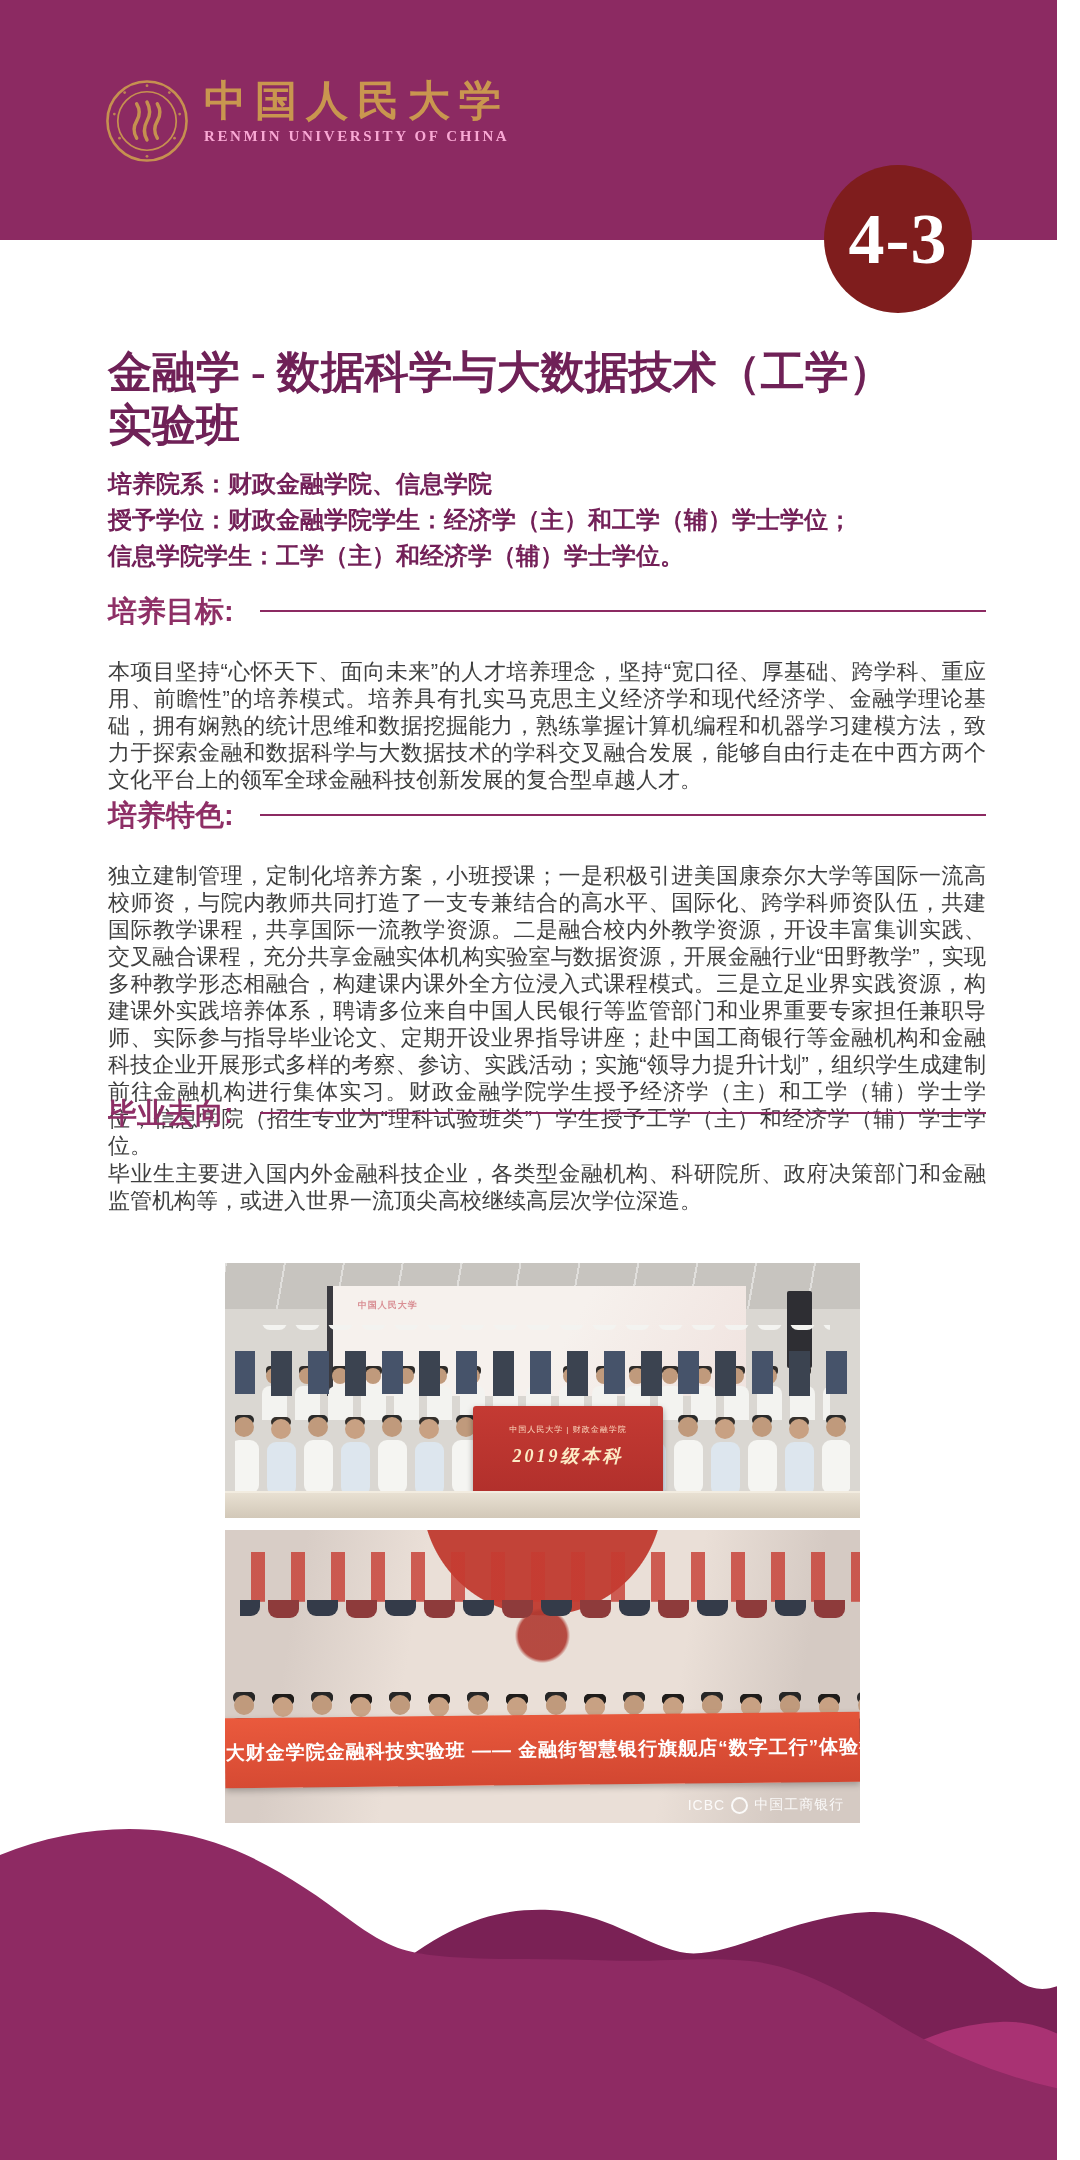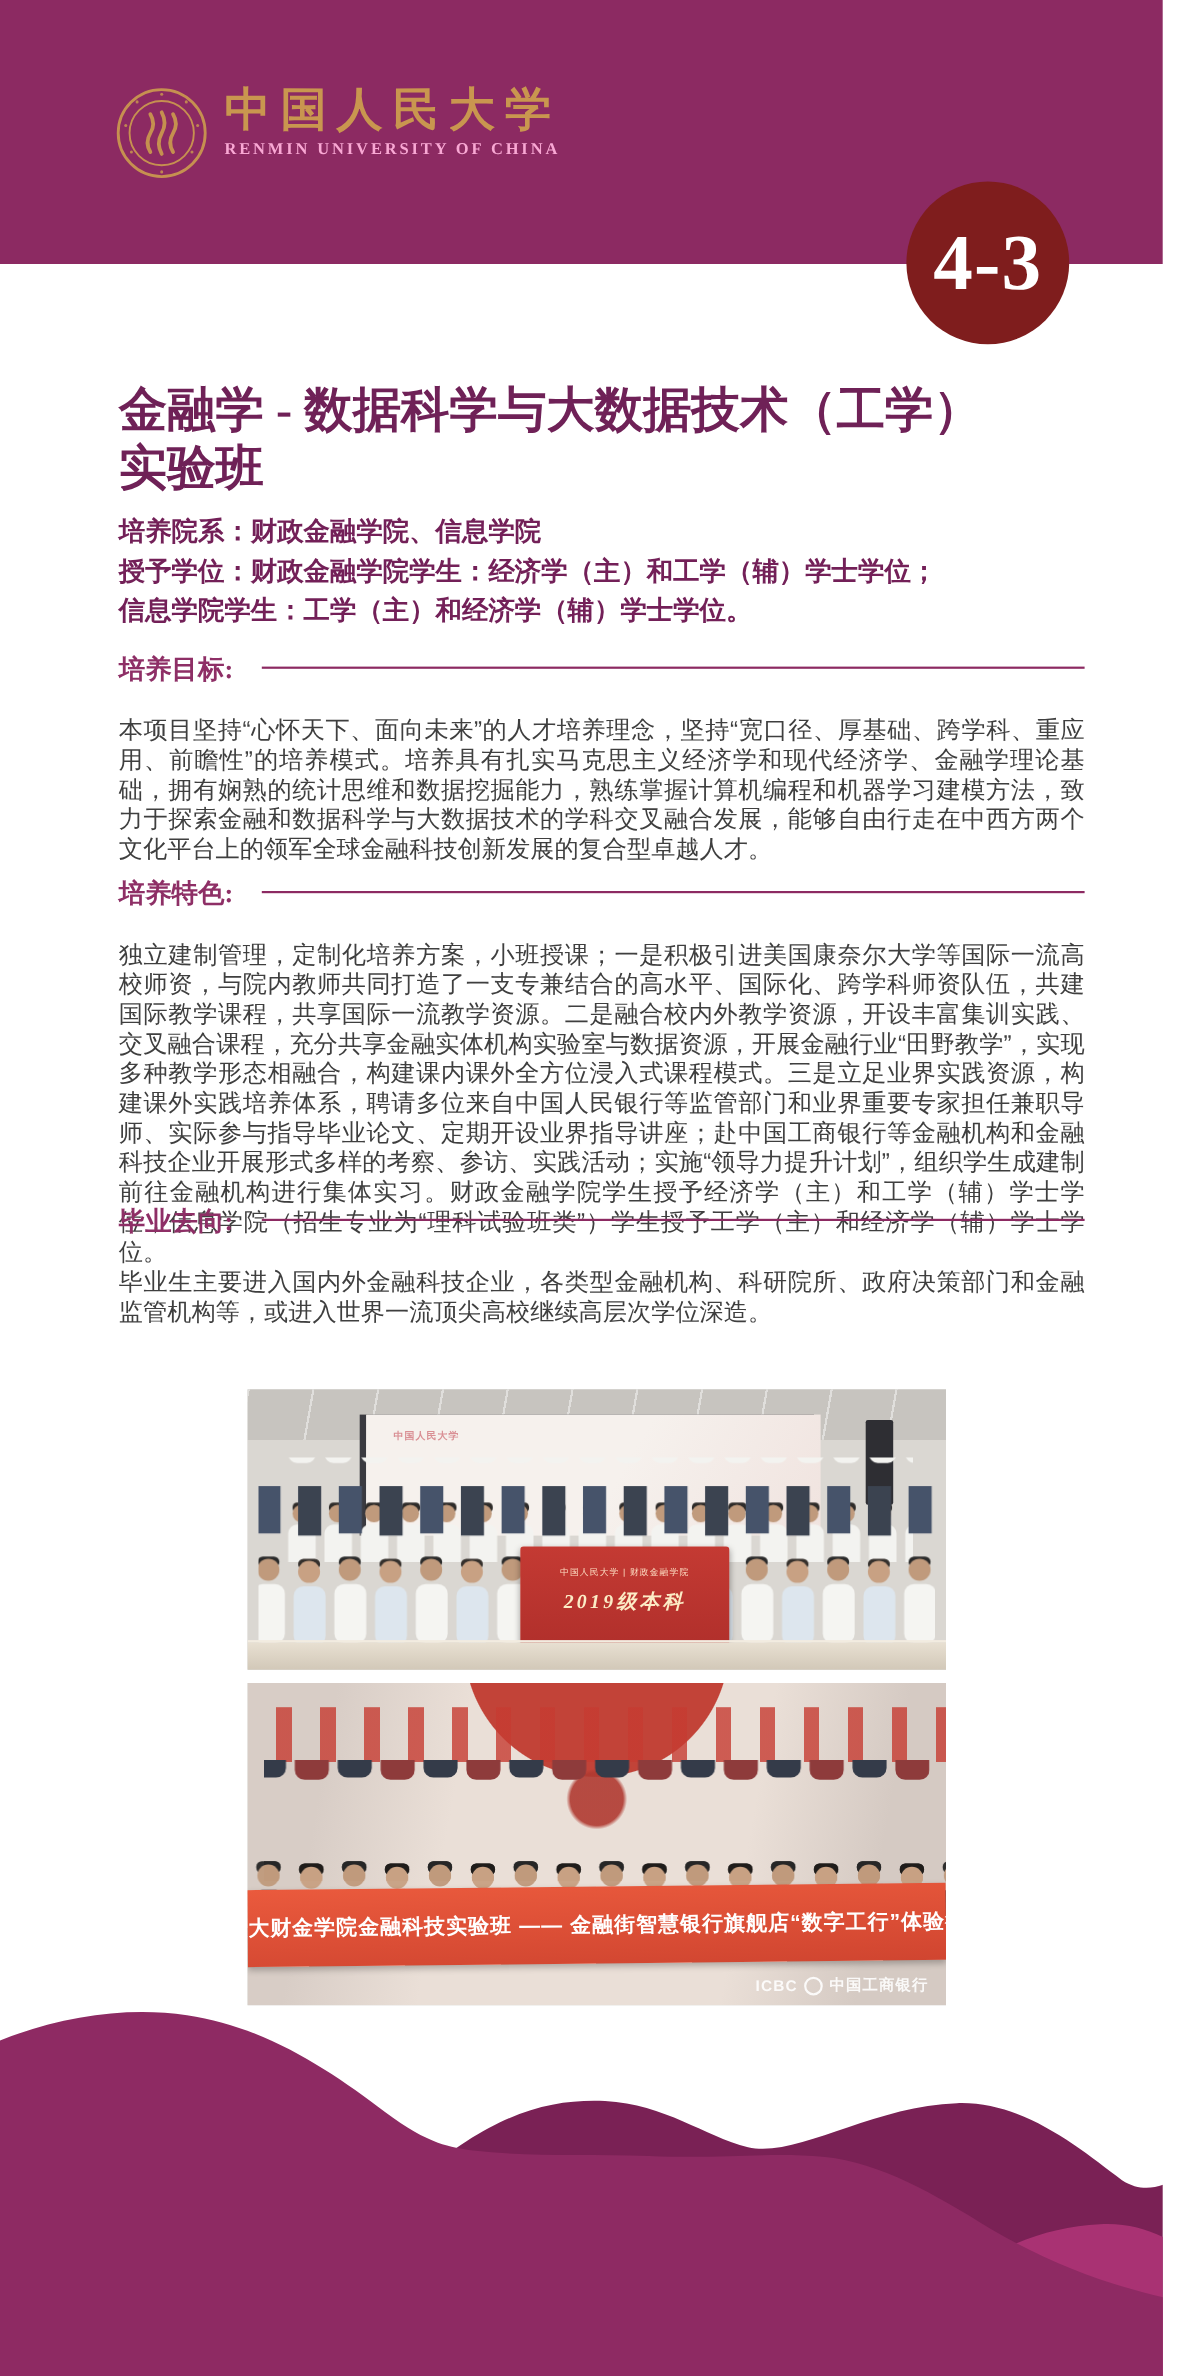--- a/index.html
+++ b/index.html
@@ -24,22 +24,22 @@
   
   .page-title{position:absolute;left:108px;top:346px;width:880px;
               font-family:"Liberation Serif","DejaVu Serif",serif;font-weight:bold;
               font-size:44px;line-height:53px;color:#6f2157;}
   .meta{position:absolute;left:108px;top:466px;width:880px;
         font-size:24px;font-weight:bold;line-height:36px;color:#732058;}
 
   
   .section{position:absolute;left:108px;width:878px;}
   .sec-head-row{display:flex;align-items:center;}
-  .sec-head{font-family:Liberation Serif, serif;font-weight:bold;
-            font-size:24px;color:#8e2f66;white-space:nowrap;}
+  .sec-head{font-family:Liberation Sans, sans-serif;font-weight:bold;
+            font-size:29px;color:#8e2f66;white-space:nowrap;}
   .sec-rule{flex:1;border-top:2px solid #8c2a62;margin-left:26px;transform:translateY(-1px);}
   .sec-body{margin-top:26px;font-size:22px;line-height:27px;color:#3f3f3f;
             text-align:justify;}
 
   
   .photo{position:absolute;left:225px;width:635px;overflow:hidden;background:#d8d5d0;}
   .photo1{top:1263px;height:255px;}
   .photo2{top:1530px;height:293px;}
 
   
@@ -68,21 +68,21 @@
     background:
       radial-gradient(circle at 50% 36%, rgba(176,58,49,.9) 0 6.5%, rgba(176,58,49,0) 7.5%),
       repeating-linear-gradient(90deg, transparent 0 26px, rgba(198,59,49,.8) 26px 40px) 0 9%/100% 17% no-repeat,
       radial-gradient(circle at 50% -12%, #c24338 0 120px, rgba(194,67,56,0) 121px),
       linear-gradient(100deg,#d8cdc6 0 12%, #eadfd7 30% 70%, #d5cac3 88%);}
   .p2-banner{position:absolute;left:0;top:63%;width:100%;height:24%;
     background:linear-gradient(178deg,#ea5a3d,#d04530);transform:rotate(-0.6deg);
     display:flex;align-items:center;justify-content:center;box-shadow:0 3px 6px rgba(0,0,0,.25);}
   .p2-banner span{font-weight:bold;font-size:19px;color:#ffffff;letter-spacing:1px;white-space:nowrap;}
   .p2-watermark{position:absolute;right:2.5%;bottom:3%;display:flex;align-items:center;
-    color:rgba(255,255,255,.88);font-weight:bold;font-size:14px;letter-spacing:1px;text-align:center;}
+    color:rgba(255,255,255,.88);font-weight:normal;font-size:14px;letter-spacing:1px;text-align:center;}
   .icbc-ring{display:inline-block;width:13px;height:13px;border:2px solid rgba(255,255,255,.88);
     border-radius:50%;margin:0 6px;}
 
   .crowd-svg{position:absolute;left:0;top:0;width:100%;height:100%;}
 
   
   .waves{position:absolute;left:0;top:1820px;width:1080px;height:340px;}
 </style>
 </head>
 <body>

